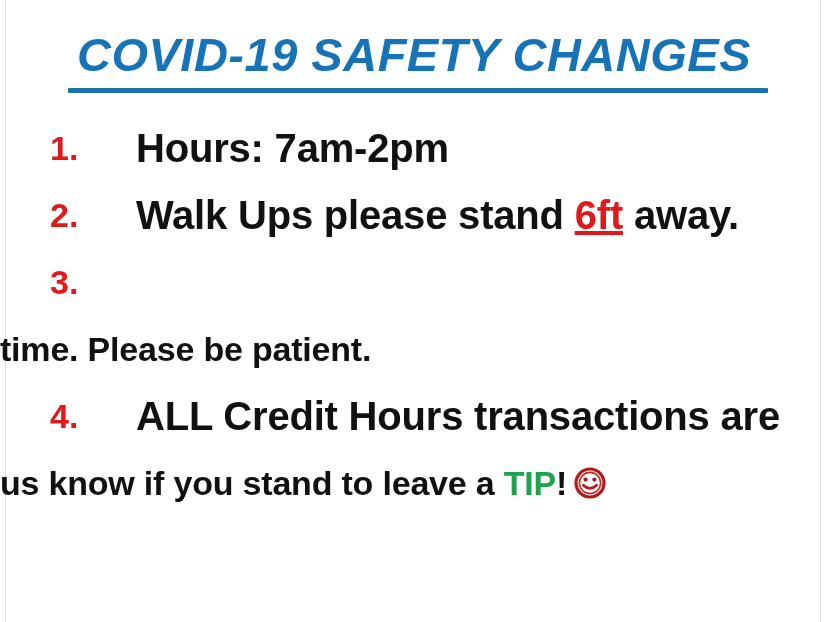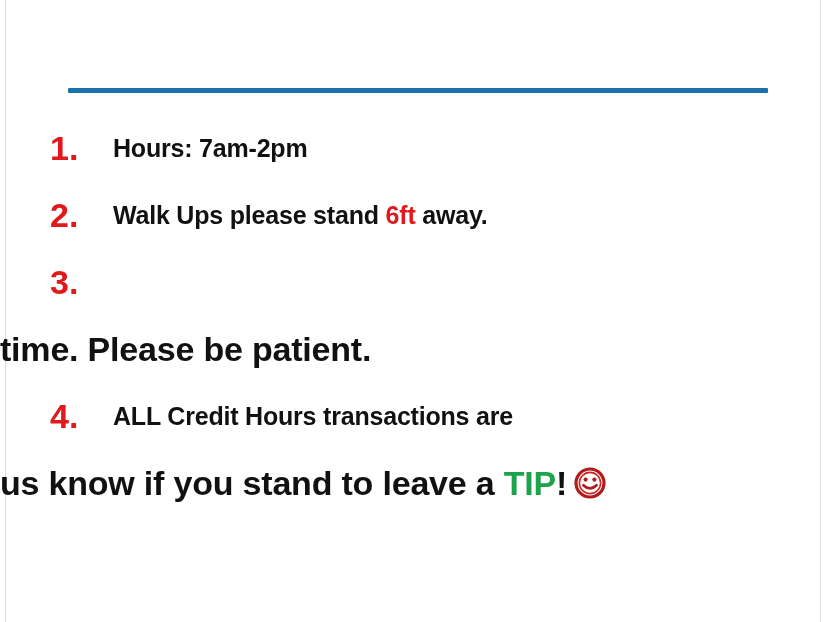--- a/index.html
+++ b/index.html
@@ -83,51 +83,55 @@
     flex: 0 0 auto;
     width: 63px;
     color: #e0191c;
     font-weight: bold;
     font-size: 34px;
     line-height: 56px;
   }
   .li-body {
     flex: 1 1 auto;
     font-weight: bold;
-    font-size: 25px;
+    font-size: 40px;
     line-height: 56px;
     color: #111111;
     letter-spacing: -0.2px;
+    margin-left: 23px;
   }
   .cont {
     font-weight: bold;
     font-size: 34px;
     line-height: 56px;
     color: #111111;
     letter-spacing: -0.2px;
     margin-bottom: 11px;
   }
-  .red  { color: #e0191c; }
+  .red  { color: #e0191c; text-decoration: underline; }
   .black{ color: #111111; }
   .green{ color: #1fa24c; text-align: right; }
 
   .smiley {
     display: inline-block;
     vertical-align: -5px;
     margin-left: 6px;
   }
 </style>
 </head>
 <body>
 
 <div class="page">
 
   <div class="edge-left"></div>
   <div class="edge-right"></div>
 
+  <div class="title-wrap">
+    <span class="title">COVID-19 SAFETY CHANGES</span>
+  </div>
   <div class="title-rule"></div>
 
   <div class="list">
       <div class="li">
         <div class="li-num">1.</div>
         <div class="li-body"><span class="black">Hours: 7am-2pm</span></div>
       </div>
       <div class="li">
         <div class="li-num">2.</div>
         <div class="li-body"><span class="black">Walk Ups please stand </span><span class="red">6ft</span><span class="black"> away.</span></div>

